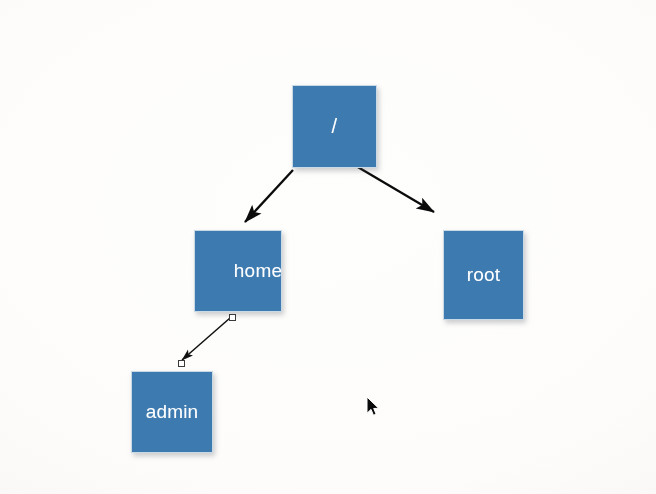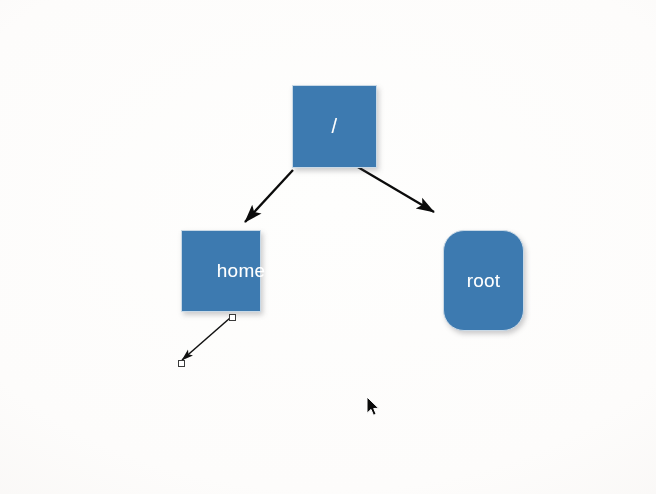--- a/index.html
+++ b/index.html
@@ -103,28 +103,31 @@
 
     <line x1="351" y1="163" x2="434" y2="212" stroke="#0b0b0b" stroke-width="2.3" marker-end="url(#arrowhead)"></line>
 
     <line x1="230" y1="318" x2="182" y2="360" stroke="#111111" stroke-width="1.5" marker-end="url(#arrowhead-sel)"></line>
   </svg>
 
   <div class="node root-node" style="left:292px; top:85px; width:85px; height:83px;">
     <span>/</span>
   </div>
 
-  <div class="node" style="left:181px; top:230px; width:80px; height:82px;padding-left:40px;">
+  <div class="node" style="left:194px; top:230px; width:88px; height:82px;padding-left:40px;">
     <span>home</span>
   </div>
 
-  <div class="node" style="left:443px; top:230px; width:81px; height:101px;border-radius:21px;">
+  <div class="node" style="left:443px; top:230px; width:81px; height:90px;">
     <span>root</span>
   </div>
 
+  <div class="node" style="left:131px; top:371px; width:82px; height:82px;">
+    <span>admin</span>
+  </div>
 
   <div class="handle" style="left:229px; top:314px;"></div>
   <div class="handle" style="left:178px; top:360px;"></div>
 
   <svg id="cursor" style="left:366px; top:396px;" viewBox="0 0 14 21">
     <path d="M1,1 L1,17.2 L5.0,13.4 L7.5,19.3 L10.1,18.1 L7.7,12.5 L12.6,12.3 Z" fill="#0a0a0a" stroke="#ffffff" stroke-width="1"></path>
   </svg>
 
 
 </div>

